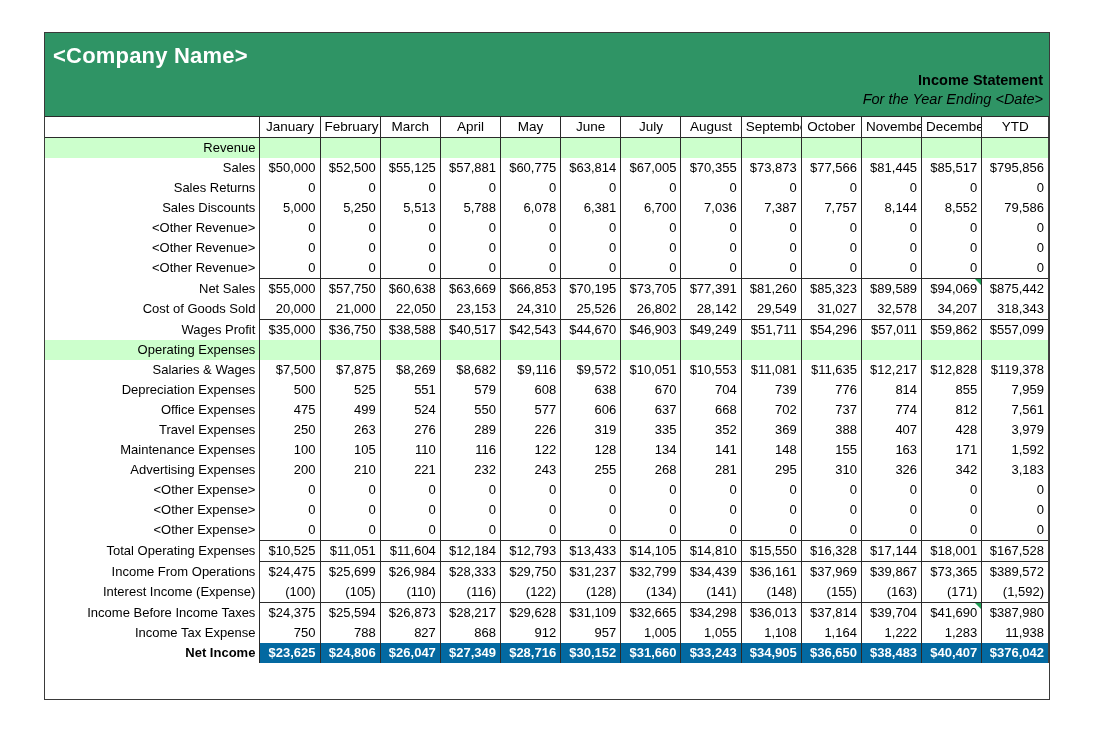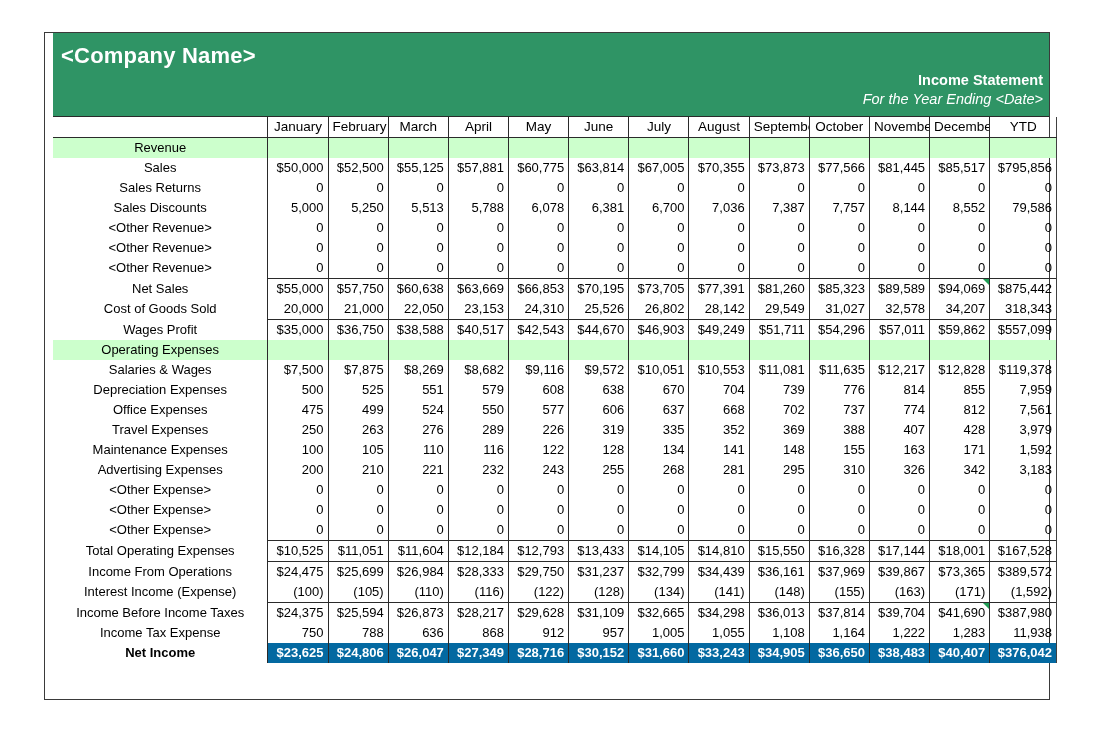--- a/index.html
+++ b/index.html
@@ -8,41 +8,40 @@
     width: 1100px; height: 736px;
     background: #ffffff;
     font-family: "Liberation Sans", sans-serif;
   }
   #sheet {
     position: absolute;
     left: 44px; top: 32px;
     width: 1006px; height: 668px;
     border: 1px solid #3a3a3a;
     background: #ffffff;
-    padding-left: 8px;
   }
   .band {
     height: 84px;
     background: #2f9465;
     border-bottom: 1px solid #2a2a2a;
     position: relative;
   }
   .company {
     position: absolute;
     left: 8px; top: 10px;
     color: #ffffff;
     font-size: 22px;
     font-weight: bold;
     letter-spacing: 0.2px;
   }
   .band-right {
     position: absolute;
     right: 6px; top: 38px;
     text-align: right;
-    color: #ffffff;
+    color: #000000;
   }
   .stmt-title { font-size: 14.5px; font-weight: bold; line-height: 19px; }
   .stmt-sub { font-size: 14.5px; font-weight: normal; font-style: italic; line-height: 19px; }
 
   table.grid {
     border-collapse: collapse;
     table-layout: fixed;
     width: 1004px;
     font-size: 13px;
     color: #000000;
@@ -61,21 +60,21 @@
 
   .hdr td, .hdr th {
     font-weight: bold;
     text-align: center;
     font-size: 13.5px;
     height: 22px; line-height: 22px;
     border-bottom: 1px solid #2a2a2a;
   }
   .hdr td.lblcell { border-bottom: 1px solid #2a2a2a; }
 
-  td.label { text-align: center; padding-left: 4px; }
+  td.label { text-align: right; padding-left: 4px; }
   td.num  { text-align: right; padding-right: 5px; }
 
   .section td { background: #ccffcc; }
   .section td.label { font-weight: normal; }
 
   tr.sep-top td.num, tr.sep-top td.vsep { border-top: 1px solid #2a2a2a; }
 
   td.vsep { border-left: 1px solid #2a2a2a; }
   td.vend { border-right: 1px solid #404040; }
 
@@ -527,21 +526,21 @@
           <td class="num vsep">$36,013</td>
           <td class="num vsep">$37,814</td>
           <td class="num vsep">$39,704</td>
           <td class="num vsep marker">$41,690</td>
           <td class="num vsep vend">$387,980</td>
         </tr>
         <tr>
           <td class="label">Income Tax Expense</td>
           <td class="num vsep">750</td>
           <td class="num vsep">788</td>
-          <td class="num vsep">636</td>
+          <td class="num vsep">827</td>
           <td class="num vsep">868</td>
           <td class="num vsep">912</td>
           <td class="num vsep">957</td>
           <td class="num vsep">1,005</td>
           <td class="num vsep">1,055</td>
           <td class="num vsep">1,108</td>
           <td class="num vsep">1,164</td>
           <td class="num vsep">1,222</td>
           <td class="num vsep">1,283</td>
           <td class="num vsep vend">11,938</td>

